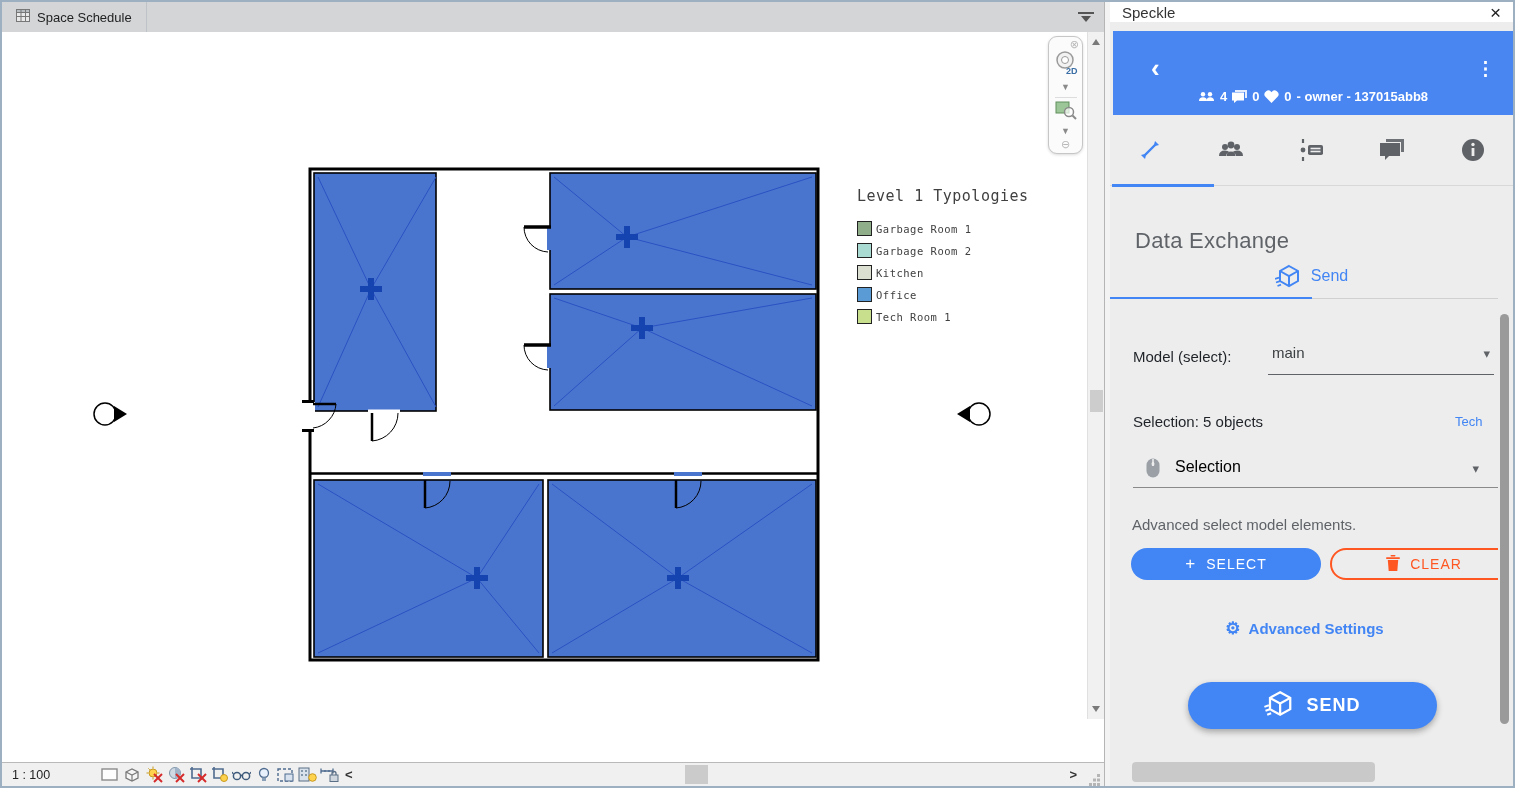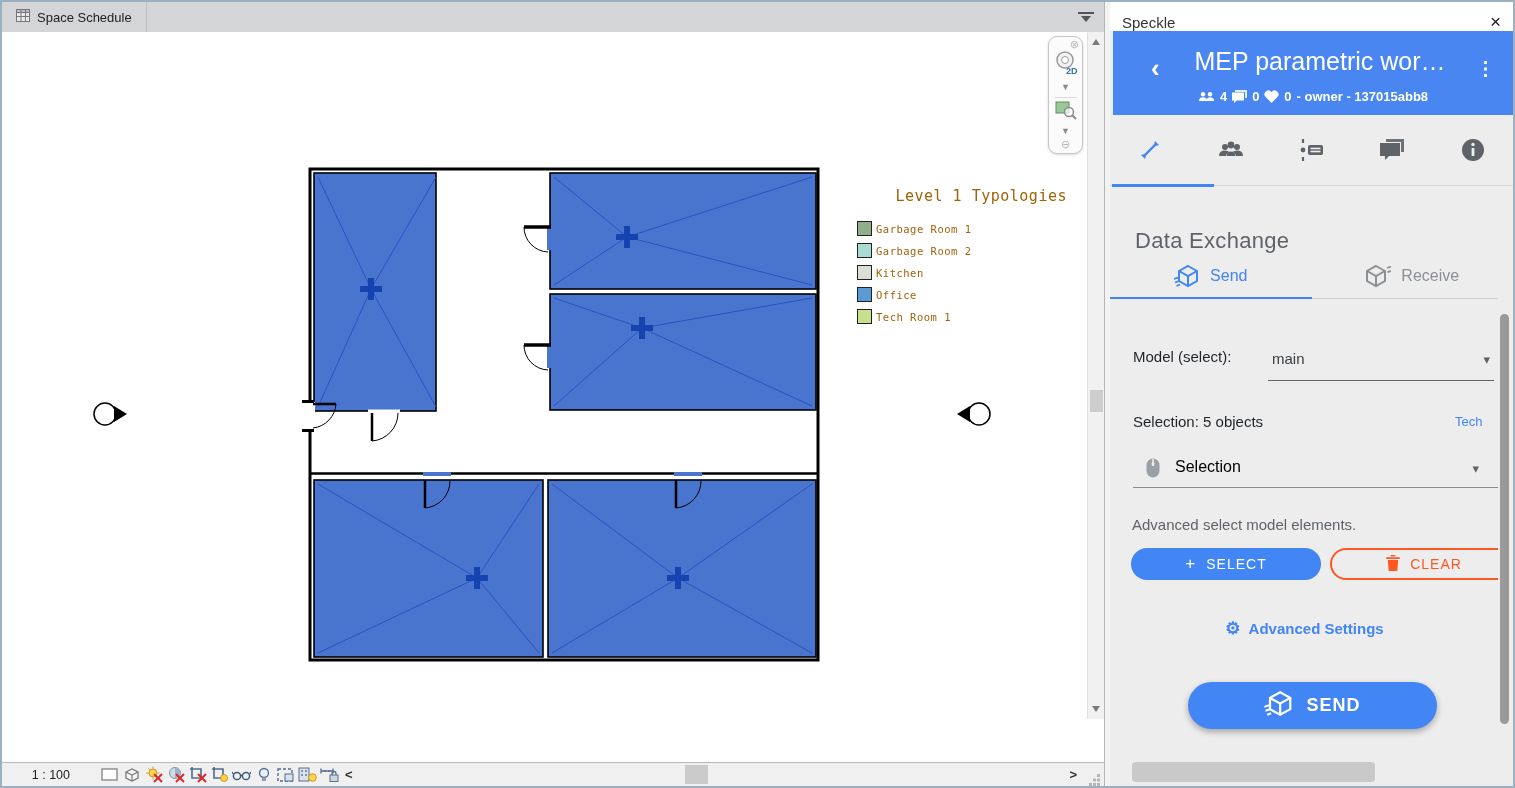--- a/index.html
+++ b/index.html
@@ -1,32 +1,32 @@
 <!DOCTYPE html>
 <html style="--accent: #4285f4; --header_blue: #4a86f2; --danger: #ff5722; --panel_bg: #ededed; --tabbar_bg: #d3d5d7; --room_fill: #4a75cf; --room_line: #2a52c2; --room_marker: #1543b0;"><head>
 <meta charset="utf-8">
 <style>
   * { margin:0; padding:0; box-sizing:border-box; }
   html,body { width:1515px; height:788px; overflow:hidden; font-family:"Liberation Sans", sans-serif; }
   .app { width:1515px; height:788px; border:2px solid #9db0c2; background:#fff; display:flex; position:relative; }
 
   
-  .revit { width:1102px; display:flex; flex-direction:column; background:#fff;text-align:right; }
+  .revit { width:1102px; display:flex; flex-direction:column; background:#fff; }
   .tabbar { height:30px; background:var(--tabbar_bg); display:flex; align-items:stretch; flex:0 0 30px; }
   .tab { display:flex; align-items:center; gap:7px; padding:0 14px; font-size:13px; color:#222; border-right:1px solid #bfc3c7; cursor:default; }
   .tab.active { background:#fca5a5; font-weight:bold; border:1px solid #9aa0a6; border-bottom:none;margin-top:48px; }
   .tab .closex { margin-left:26px; font-size:16px; font-weight:bold; color:#111; line-height:1; }
   .tab-overflow { margin-left:auto; margin-right:10px; align-self:center; width:16px; text-align:center; }
   .tab-overflow .bar { height:2px; background:#555; margin-bottom:2px; }
   .tab-overflow .tri { width:0; height:0; border-left:5px solid transparent; border-right:5px solid transparent; border-top:6px solid #555; margin:0 auto; }
 
   .canvas { position:relative; flex:1; background:#fff; overflow:hidden; }
   .plan-svg { position:absolute; left:0; top:0; }
 
-  .legend { position:absolute; left:855px; top:155px; width:210px; color:#a16207; font-family:"DejaVu Sans Mono", monospace; }
+  .legend { position:absolute; left:855px; top:155px; width:210px; color:#404040; font-family:"DejaVu Sans Mono", monospace; }
   .legend-title { font-size:15px; margin-bottom:16px; letter-spacing:0.5px; }
   .legend-item { display:flex; align-items:center; gap:4px; margin-bottom:7px; }
   .legend-swatch { width:15px; height:15px; border:1px solid #222; flex:0 0 15px; }
   .legend-label { font-size:10.5px; letter-spacing:0.5px; }
 
   
   .navbar { position:absolute; left:1046px; top:4px; width:35px; height:118px; background:#fbfbfb; border:1px solid #c6c6c6; border-radius:9px; box-shadow:0 1px 3px rgba(0,0,0,.15); display:flex; flex-direction:column; align-items:center; }
   .navbar .nv-close { align-self:flex-end; margin:2px 3px 0 0; color:#b7b7b7; font-size:11px; line-height:1; }
   .navbar .nv-caret { color:#8a8a8a; font-size:9px; line-height:1; margin:3px 0; }
   .navbar .nv-sep { width:22px; height:1px; background:#ddd; margin:2px 0; }
@@ -47,21 +47,21 @@
   .vb-chev { margin:0 6px; color:#333; font-weight:bold; font-size:13px; }
   .hscroll { position:relative; flex:1; height:100%; background:#f0f0f0; }
   .hscroll .thumb { position:absolute; left:326px; top:2px; width:23px; height:19px; background:#cbcbcb; }
   .grip { width:14px; height:14px; margin:0 3px 0 4px; align-self:flex-end; }
 
   
   .divider { width:6px; background:#f3f3f3; border-left:1px solid #b5b5b5; }
 
   
   .speckle { width:403px; position:relative; background:var(--panel_bg); overflow:hidden; }
-  .sp-titlebar { position:absolute; top:0; left:0; right:0; height:29px; background:#fff; display:flex; align-items:flex-end; padding:0 12px; font-size:15px; color:#333; }
+  .sp-titlebar { position:absolute; top:0; left:0; right:0; height:20px; background:#fff; display:flex; align-items:center; padding:0 12px; font-size:15px; color:#333; }
   .sp-titlebar .closex { margin-left:auto; font-size:19px; color:#222; line-height:1; }
   .sp-header { position:absolute; top:29px; left:3px; right:0; height:84px; background:var(--header_blue); color:#fff; }
   .sp-back { position:absolute; left:38px; top:24px; font-size:26px; font-weight:bold; line-height:1; }
   .sp-title { position:absolute; left:60px; right:46px; top:16px; text-align:center; font-size:25px; white-space:nowrap; overflow:hidden; }
   .sp-kebab { position:absolute; right:18px; top:26px; font-size:19px; font-weight:bold; }
   .sp-stats { position:absolute; left:0; right:0; bottom:11px; display:flex; justify-content:center; align-items:center; gap:5px; font-size:13px; font-weight:bold; }
   .sp-stats svg { display:block; }
 
   .sp-tabs { position:absolute; top:113px; left:0; right:0; height:71px; display:flex; border-bottom:1px solid #d8d8d8; }
   .sp-tab { flex:1; display:flex; align-items:center; justify-content:center; color:#5f6368; }
@@ -69,21 +69,21 @@
   .sp-tabs .active-line { position:absolute; bottom:-2px; left:2px; width:102px; height:3px; background:var(--accent); }
 
   .dx-heading { position:absolute; left:25px; top:210px; font-size:22px; color:#5f6368; letter-spacing:0.3px;margin-top:16px; }
   .sendrecv { position:absolute; top:252px; left:0; right:0; height:45px; display:flex; border-bottom:1px solid #d0d0d0; }
   .sr-tab { flex:1; display:flex; align-items:center; justify-content:center; gap:10px; font-size:16px; }
   .sr-tab.send { color:var(--accent); }
   .sr-tab.receive { color:#8d9094; }
   .sendrecv .active-line { position:absolute; bottom:-1px; left:0; width:202px; height:2px; background:var(--accent); }
 
   .model-label { position:absolute; left:23px; top:346px; font-size:15px; color:#1f2328; }
-  .model-dd { position:absolute; left:158px; top:336px; width:226px; height:37px; border-bottom:1px solid #5f6368;margin-top:6px; }
+  .model-dd { position:absolute; left:158px; top:336px; width:226px; height:37px; border-bottom:1px solid #5f6368; }
   .model-dd .val { position:absolute; left:4px; top:6px; font-size:15px; color:#3c4043; }
   .dd-caret { position:absolute; right:4px; top:8px; color:#5f6368; font-size:13px; }
 
   .sel-label { position:absolute; left:23px; top:411px; font-size:15px; color:#1f2328; }
   .edit-link { position:absolute; left:345px; top:412px; font-size:13px; color:var(--accent); }
 
   .sel-dd { position:absolute; left:23px; top:448px; right:10px; height:38px; border-bottom:1px solid #8a8a8a; }
   .sel-dd .mouse { position:absolute; left:12px; top:7px; }
   .sel-dd .val { position:absolute; left:42px; top:8px; font-size:16px; color:#000000; }
   .sel-dd .dd-caret { right:24px; top:11px; }
@@ -394,21 +394,20 @@
 
   <div class="speckle">
 
     <div class="sp-titlebar">
       <span>Speckle</span>
       <span class="closex">×</span>
     </div>
 
     <div class="sp-header">
       <span class="sp-back">‹</span>
-      <div class="sp-title">MEP parametric wor…</div>
       <span class="sp-kebab">⋮</span>
       <div class="sp-stats">
         <span>
             <svg width="17" height="12" viewBox="0 0 17 12" fill="#fff">
               <circle cx="5" cy="3.2" r="2.2"></circle>
               <circle cx="12" cy="3.2" r="2.2"></circle>
               <path d="M1 10 Q1 6.3 5 6.3 Q9 6.3 9 10 Z"></path>
               <path d="M8.6 10 Q8.6 6.3 12 6.3 Q16 6.3 16 10 Z"></path>
             </svg>
           </span>
@@ -490,33 +489,20 @@
               <path d="M5 7 L14 12 L23 7 M14 12 V22"></path>
             </g>
             <g stroke="currentColor" stroke-width="1.8">
               <line x1="0" y1="15" x2="4" y2="13.6"></line>
               <line x1="1" y1="18.5" x2="5" y2="17.1"></line>
               <line x1="2.5" y1="22" x2="6" y2="20.7"></line>
             </g>
           </svg>
         <span>Send</span>
       </div>
-      <div class="sr-tab receive">
-        <svg width="26" height="24" viewBox="0 0 26 24">
-            <g stroke="currentColor" stroke-width="2" fill="none">
-              <path d="M11 4 L20 9 V19 L11 24 L2 19 V9 Z" transform="translate(0,-2)"></path>
-              <path d="M2 7 L11 12 L20 7 M11 12 V22"></path>
-            </g>
-            <g stroke="currentColor" stroke-width="1.8">
-              <line x1="22" y1="4" x2="26" y2="2.6"></line>
-              <line x1="22.5" y1="8" x2="26" y2="7.2"></line>
-            </g>
-          </svg>
-        <span>Receive</span>
-      </div>
       <span class="active-line"></span>
     </div>
 
     <div class="model-label">Model (select):</div>
     <div class="model-dd">
       <span class="val">main</span>
       <span class="dd-caret">▾</span>
     </div>
 
     <div class="sel-label">Selection: 5 objects</div>

